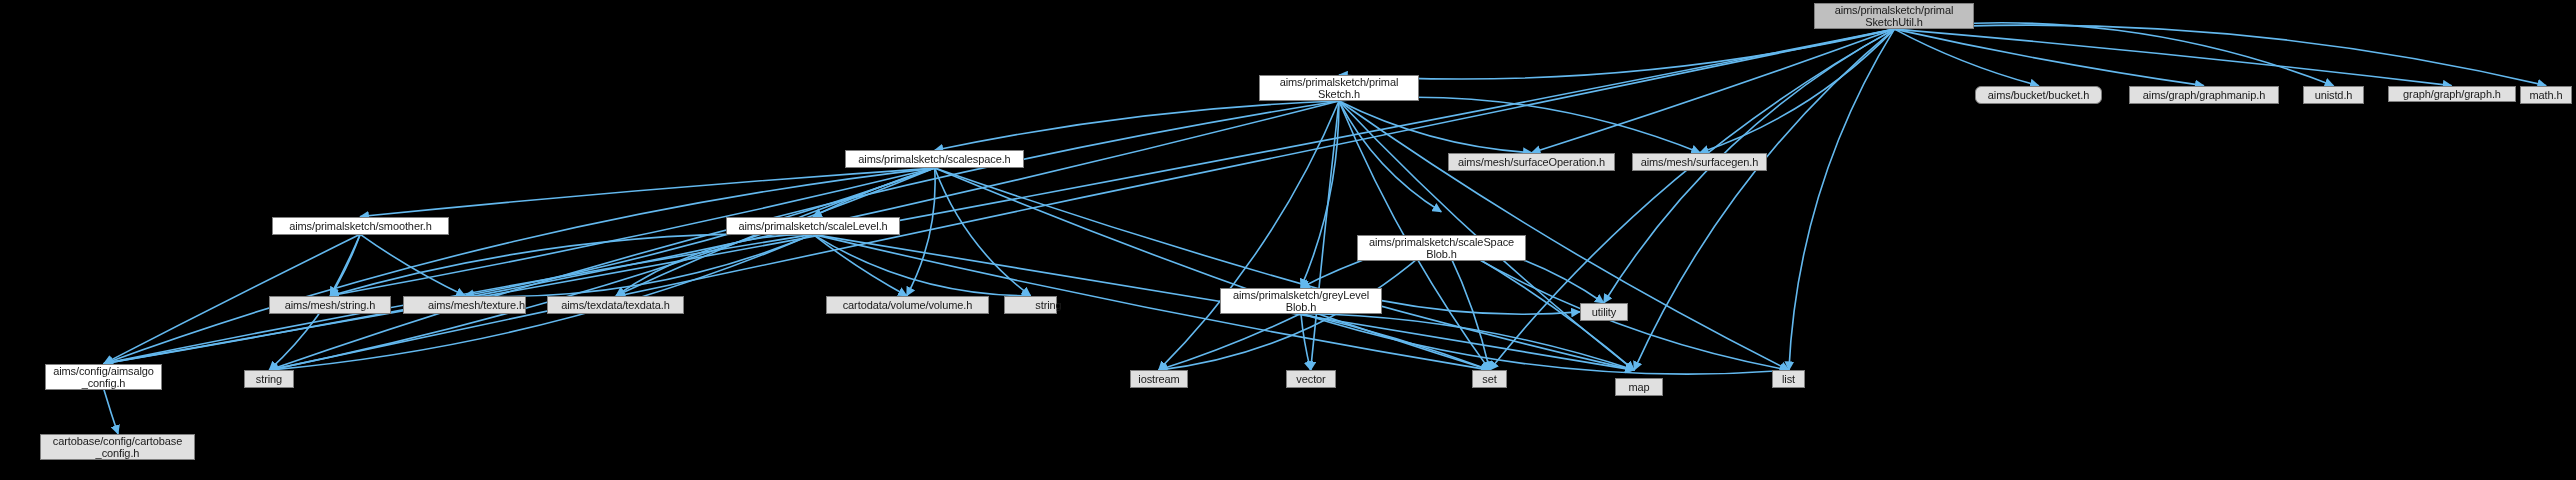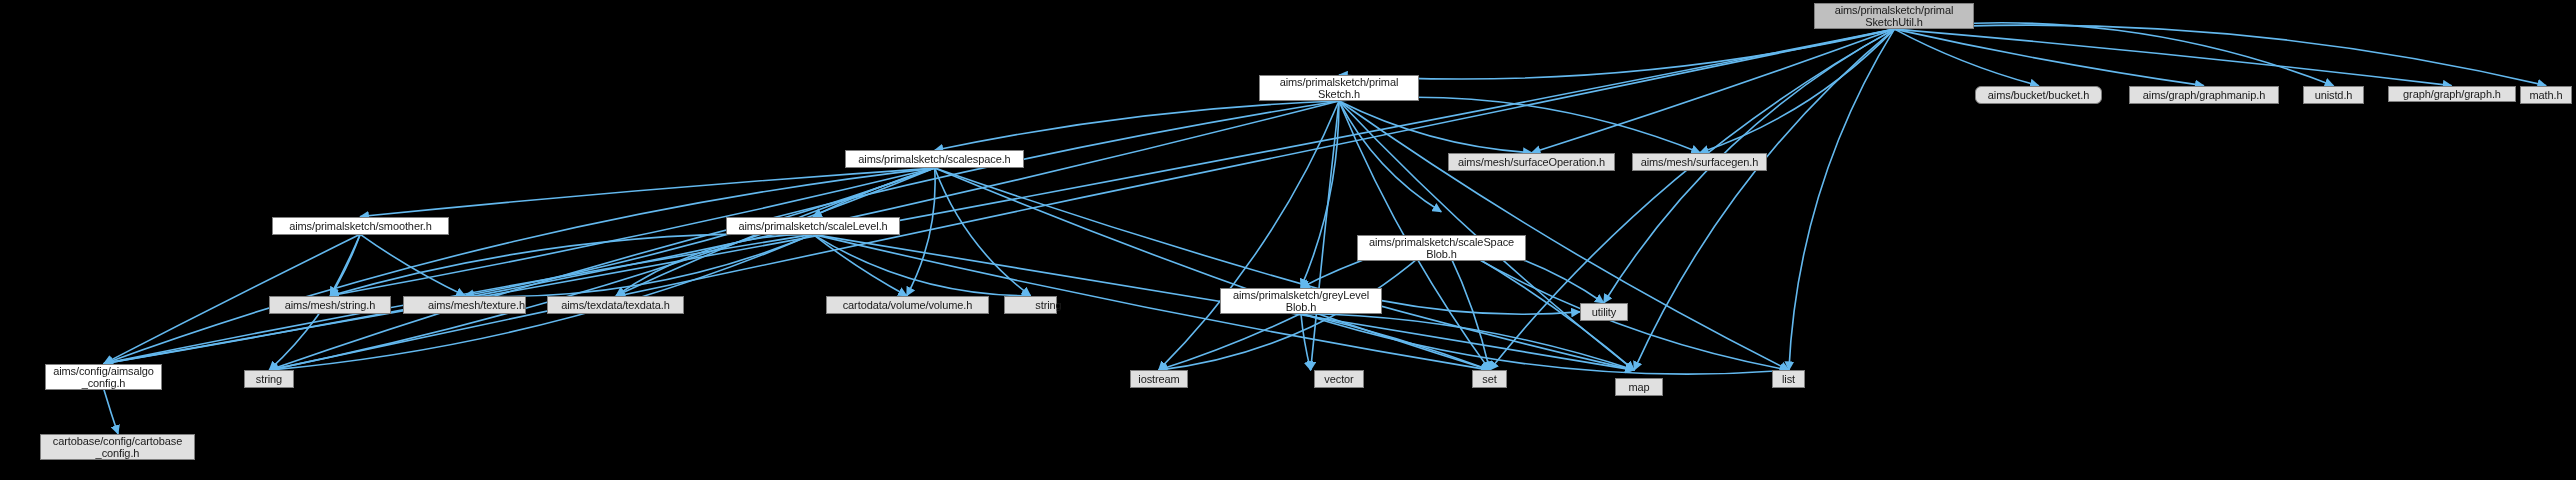--- a/index.html
+++ b/index.html
@@ -146,20 +146,20 @@
     <div class="node" style="left: 547px; top: 296px; width: 137px; height: 18px;">aims/texdata/texdata.h</div>
     <div class="node" style="left: 826px; top: 296px; width: 163px; height: 18px;">cartodata/volume/volume.h</div>
     <div class="node" style="left: 1004px; top: 296px; width: 53px; height: 18px; padding-left: 36px;">string</div>
     <div class="node white" style="left: 1220px; top: 288px; width: 162px; height: 26px;">aims/primalsketch/greyLevel
 Blob.h</div>
     <div class="node" style="left: 1580px; top: 303px; width: 48px; height: 18px;">utility</div>
     <div class="node white" style="left: 45px; top: 364px; width: 117px; height: 26px;">aims/config/aimsalgo
 _config.h</div>
     <div class="node" style="left: 244px; top: 370px; width: 50px; height: 18px;">string</div>
     <div class="node" style="left: 1130px; top: 370px; width: 58px; height: 18px;">iostream</div>
-    <div class="node" style="left: 1286px; top: 370px; width: 50px; height: 18px; margin-left: 28px;">vector</div>
+    <div class="node" style="left: 1286px; top: 370px; width: 50px; height: 18px;">vector</div>
     <div class="node" style="left: 1472px; top: 370px; width: 35px; height: 18px;">set</div>
     <div class="node" style="left: 1615px; top: 378px; width: 48px; height: 18px;">map</div>
     <div class="node" style="left: 1772px; top: 370px; width: 33px; height: 18px;">list</div>
     <div class="node" style="left: 40px; top: 434px; width: 155px; height: 26px;">cartobase/config/cartobase
 _config.h</div>
   </div>
 
 
 </body></html>

